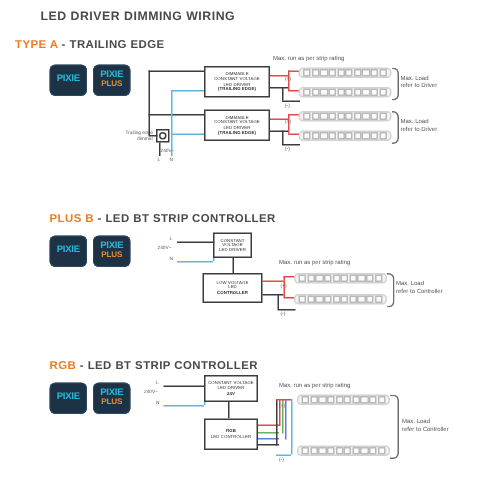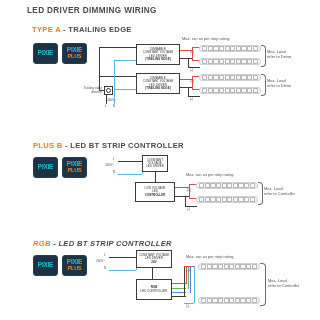--- a/index.html
+++ b/index.html
@@ -93,21 +93,21 @@
   
   .brace{position:absolute;border:.7px solid #6e6e70;border-left:none;border-radius:0 4px 4px 0;}
 </style>
 </head>
 <body>
 
 <div class="page">
 
   <div class="doc-title">LED DRIVER DIMMING WIRING</div>
 
-  <div class="sec-head" style="left:32px;top:25px;">
+  <div class="sec-head" style="left:10px;top:25px;">
     <span class="key">TYPE A</span><span class="rest"> - TRAILING EDGE</span>
   </div>
 
   <div class="badge" style="left:33px;top:43px;">
     <div class="b1">PIXIE</div>
   </div>
   <div class="badge plus" style="left:62px;top:43px;">
     <div class="b1">PIXIE</div>
     <div class="b2">PLUS</div>
   </div>
@@ -305,21 +305,21 @@
       <i></i>
       <i></i>
   </div>
 
   <div class="brace" style="left:258px;top:182px;width:4px;height:21px;"></div>
   <div class="note" style="left:264px;top:186px;">
     <span>Max. Load</span><br>
     <span>refer to Controller</span>
   </div>
 
-  <div class="sec-head" style="left:33px;top:239px;font-style:italic;">
+  <div class="sec-head" style="left:33px;top:239px;">
     <span class="key">RGB</span><span class="rest"> - LED BT STRIP CONTROLLER</span>
   </div>
 
   <div class="badge" style="left:33px;top:255px;">
     <div class="b1">PIXIE</div>
   </div>
   <div class="badge plus" style="left:62px;top:255px;">
     <div class="b1">PIXIE</div>
     <div class="b2">PLUS</div>
   </div>

